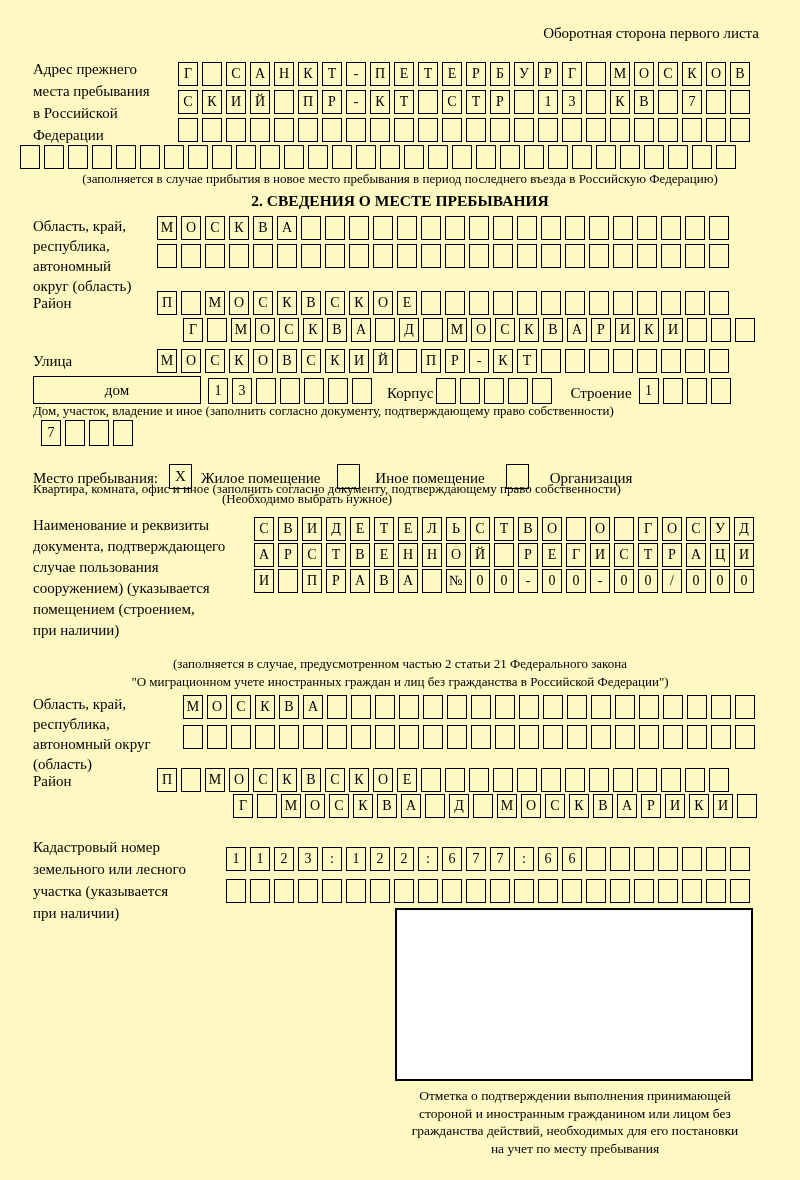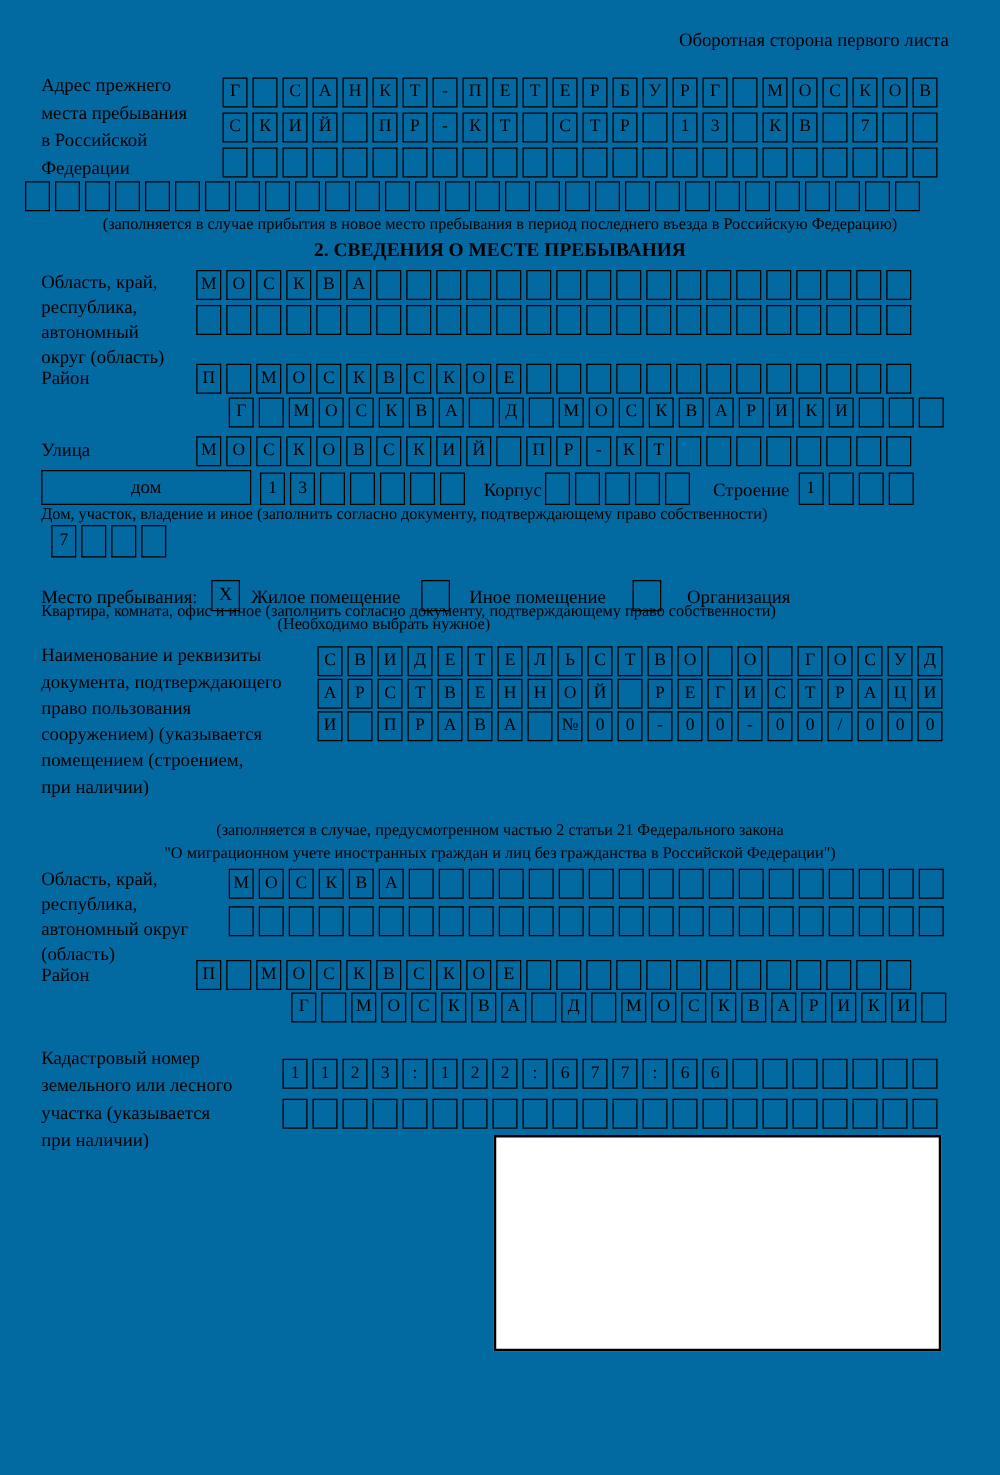--- a/index.html
+++ b/index.html
@@ -1,16 +1,16 @@
 <!DOCTYPE html>
 <html><head>
 <meta charset="utf-8">
 <style>
   html,body{margin:0;padding:0;background:#fff;}
-  #page{position:relative;width:800px;height:1180px;background:#0369a1;color:#000;
+  #page{position:relative;width:800px;height:1180px;background:#fef9c3;color:#000;
         font-family:"Liberation Serif","DejaVu Serif",serif;overflow:hidden;}
   .abs{position:absolute;}
   .lbl{font-size:15px;line-height:22px;white-space:nowrap;}
   .lh20 div{line-height:20px;}
   .lh21 div{line-height:21px;}
   .lh22 div{line-height:22px;}
   .cells{display:flex;gap:4px;}
   .cell{box-sizing:border-box;width:20px;height:24px;border:1.5px solid #000;
         display:flex;align-items:center;justify-content:center;
         font-size:14px;font-family:"Liberation Serif","DejaVu Serif",serif;}
@@ -341,21 +341,21 @@
     <div class="checkbox" style="margin-left:17px;"></div>
     <div class="lbl" style="margin-left:15px;">Иное помещение</div>
     <div class="checkbox" style="margin-left:21px;"></div>
     <div class="lbl" style="margin-left:21px;">Организация</div>
   </div>
   <div class="abs note" style="left:222px;top:491px;">(Необходимо выбрать нужное)</div>
 
   <div class="abs lbl lh21" style="left:33px;top:515px;">
       <div>Наименование и реквизиты</div>
       <div>документа, подтверждающего</div>
-      <div>право пользования</div>
+      <div>случае пользования</div>
       <div>сооружением) (указывается</div>
       <div>помещением (строением,</div>
       <div>при наличии)</div>
     </div>
   <div class="abs cells" style="left:254px;top:517px;">
       <span class="cell">С</span>
       <span class="cell">В</span>
       <span class="cell">И</span>
       <span class="cell">Д</span>
       <span class="cell">Е</span>
@@ -587,14 +587,20 @@
       <span class="cell"></span>
       <span class="cell"></span>
       <span class="cell"></span>
       <span class="cell"></span>
       <span class="cell"></span>
       <span class="cell"></span>
       <span class="cell"></span>
     </div>
 
   <div class="abs stamp" style="left:395px;top:908px;width:358px;height:173px;"></div>
+  <div class="abs caption" style="left:375px;top:1087px;width:400px;">
+      <div>Отметка о подтверждении выполнения принимающей</div>
+      <div>стороной и иностранным гражданином или лицом без</div>
+      <div>гражданства действий, необходимых для его постановки</div>
+      <div>на учет по месту пребывания</div>
+    </div>
 
 </div>
 
 </body></html>

